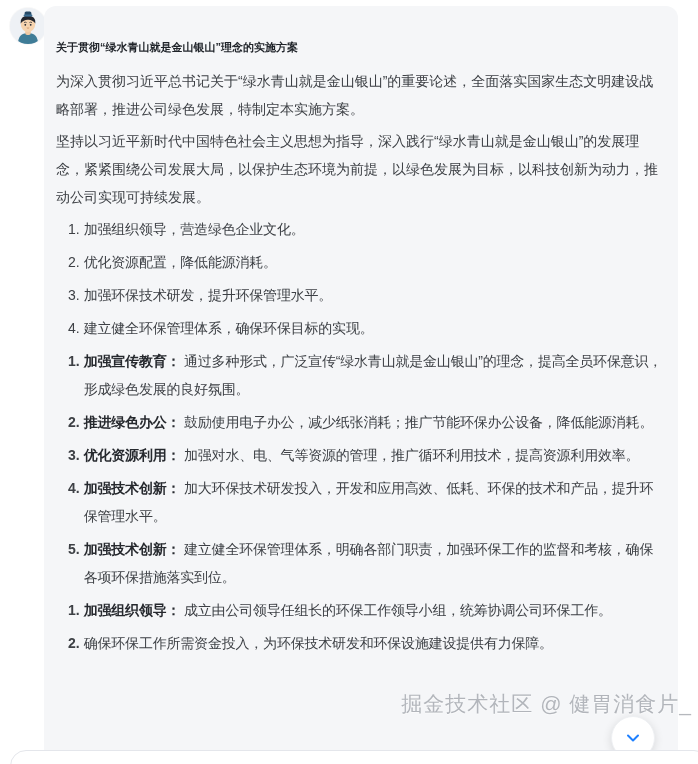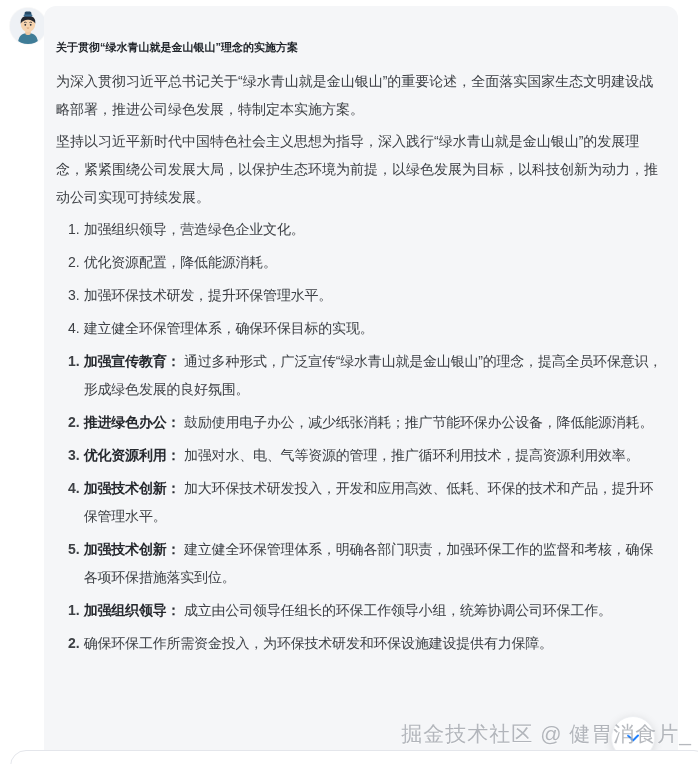--- a/index.html
+++ b/index.html
@@ -37,21 +37,21 @@
     display:flex;align-items:flex-start;
     font-size:14px;line-height:28px;margin:0 0 5px 0;
     padding-left:12px;color:#3d4045;
   }
   .num{flex:0 0 auto;margin-right:4px;}
   .num.bold{font-weight:700;}
   .li-body{flex:1 1 auto;letter-spacing:-0.2px;}
   .li-label{font-weight:700;color:#26292e;margin-top:36px;}
   
   .watermark{
-    position:absolute;right:6px;top:720px;z-index:30;
+    position:absolute;right:6px;top:690px;z-index:30;
     font-size:21px;font-weight:500;letter-spacing:1px;
     color:rgba(120,126,134,0.55);
     text-shadow:0 1px 0 rgba(255,255,255,0.6);
     white-space:nowrap;pointer-events:none;
   }
   
   .scroll-btn{
     position:absolute;left:611px;top:716px;width:44px;height:44px;z-index:20;
     border-radius:50%;background:#ffffff;border:1px solid #eef0f3;
     box-shadow:0 2px 10px rgba(0,0,0,0.12);

